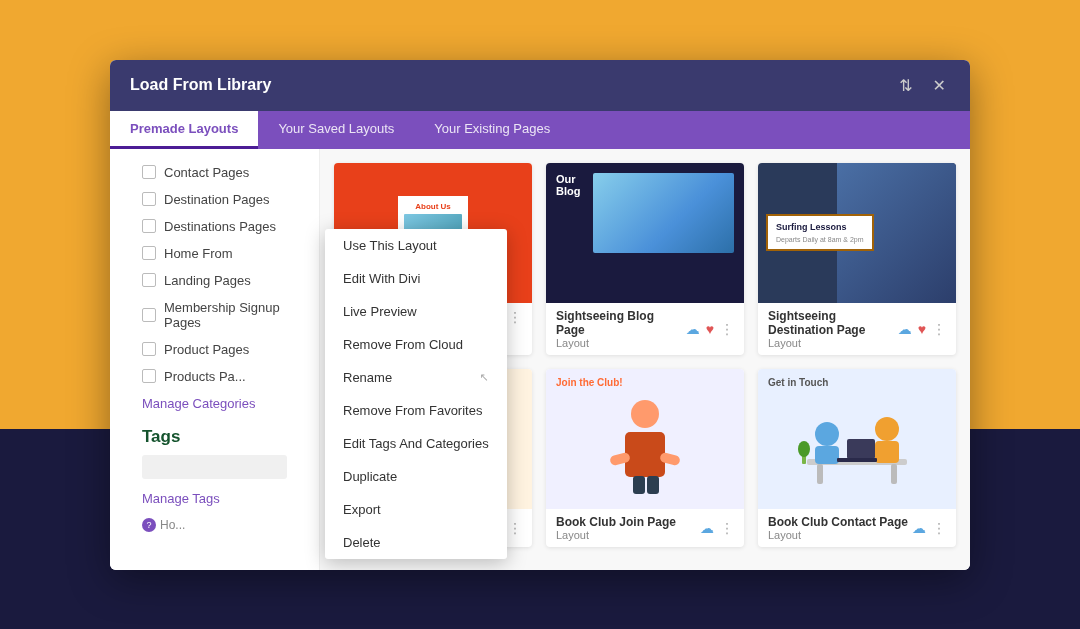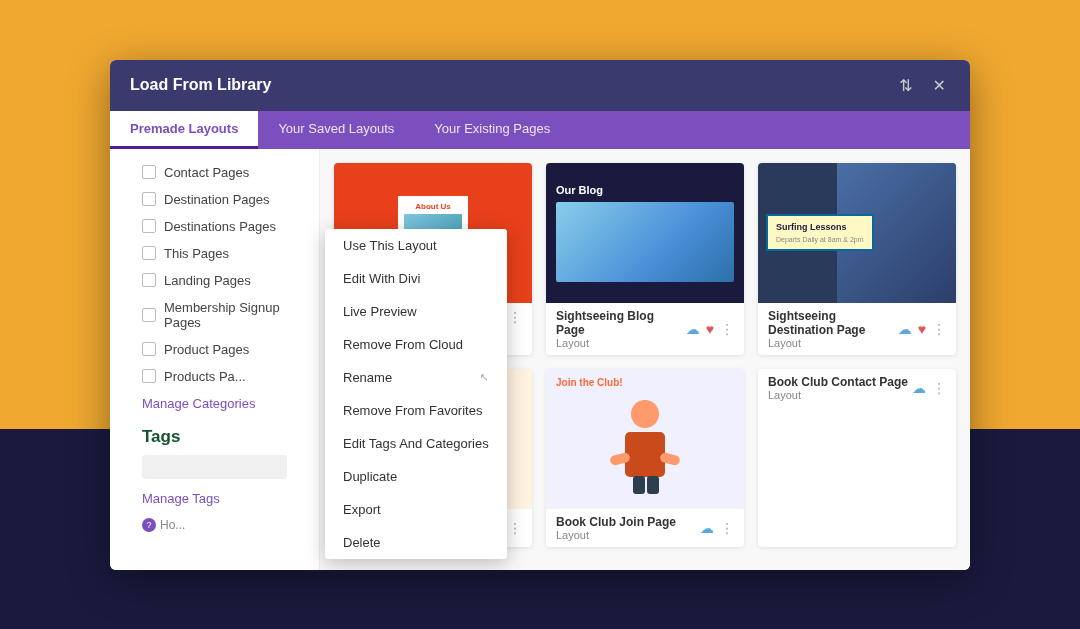--- a/index.html
+++ b/index.html
@@ -180,21 +180,21 @@
     .thumb-about-img {
       width: 100%;
       height: 30px;
       background: linear-gradient(135deg, #7ec8e3 0%, #4a9fb5 100%);
       margin-bottom: 3px;
       border-radius: 1px;
     }
     .thumb-blog {
       background: #1a1a3e;
       display: flex;
-      flex-direction: column;
+      flex-direction: row;
       align-items: flex-start;
       padding: 10px;
     }
     .thumb-blog-title {
       font-size: 11px;
       font-weight: bold;
       color: #fff;
       margin-bottom: 6px;
     }
     .thumb-blog-img {
@@ -205,22 +205,22 @@
     }
     .thumb-surf {
       background: #2a3a5a;
       position: relative;
       display: flex;
       align-items: center;
       justify-content: flex-start;
       padding: 8px;
     }
     .thumb-surf-box {
-      background: #fef9c3;
-      border: 2px solid #0369a1;
+      background: #ffffff;
+      border: 2px solid #a16207;
       padding: 6px 8px;
       z-index: 2;
     }
     .thumb-surf-title {
       font-size: 9px;
       font-weight: bold;
       color: #1a1a3e;
     }
     .thumb-surf-bg {
       position: absolute;
@@ -357,21 +357,21 @@
       <div class="sidebar-item">
         <div class="sidebar-checkbox"></div>
         <span>Destination Pages</span>
       </div>
       <div class="sidebar-item">
         <div class="sidebar-checkbox"></div>
         <span>Destinations Pages</span>
       </div>
       <div class="sidebar-item">
         <div class="sidebar-checkbox"></div>
-        <span>This Pages</span>
+        <span>Home From</span>
       </div>
       <div class="sidebar-item">
         <div class="sidebar-checkbox"></div>
         <span>Landing Pages</span>
       </div>
       <div class="sidebar-item">
         <div class="sidebar-checkbox"></div>
         <span>Membership Signup Pages</span>
       </div>
       <div class="sidebar-item">
@@ -504,20 +504,41 @@
               <span class="card-sublabel">Layout</span>
             </div>
             <div class="card-actions">
               <span class="card-icon icon-cloud">☁</span>
               <span class="card-icon icon-dots">⋮</span>
             </div>
           </div>
         </div>
 
         <div class="card">
+          <div class="card-thumb thumb-contact" style="position:relative;">
+            <div class="thumb-contact-title">Get in Touch</div>
+            <svg width="120" height="110" viewBox="0 0 120 110">
+
+              <rect x="10" y="75" width="100" height="6" rx="2" fill="#ccc"></rect>
+              <rect x="20" y="80" width="6" height="20" rx="2" fill="#bbb"></rect>
+              <rect x="94" y="80" width="6" height="20" rx="2" fill="#bbb"></rect>
+
+              <ellipse cx="30" cy="50" rx="12" ry="12" fill="#5ba7e0"></ellipse>
+              <rect x="18" y="62" width="24" height="18" rx="4" fill="#5ba7e0"></rect>
+
+              <ellipse cx="90" cy="45" rx="12" ry="12" fill="#f0a030"></ellipse>
+              <rect x="78" y="57" width="24" height="22" rx="4" fill="#f0a030"></rect>
+
+              <rect x="50" y="55" width="28" height="20" rx="2" fill="#3a3a5a"></rect>
+              <rect x="40" y="74" width="40" height="4" rx="1" fill="#2a2a4a"></rect>
+
+              <rect x="5" y="68" width="4" height="12" rx="1" fill="#7ab648"></rect>
+              <ellipse cx="7" cy="65" rx="6" ry="8" fill="#4a9a28"></ellipse>
+            </svg>
+          </div>
           <div class="card-footer">
             <div class="card-footer-left">
               <span class="card-label">Book Club Contact Page</span>
               <span class="card-sublabel">Layout</span>
             </div>
             <div class="card-actions">
               <span class="card-icon icon-cloud">☁</span>
               <span class="card-icon icon-dots">⋮</span>
             </div>
           </div>

